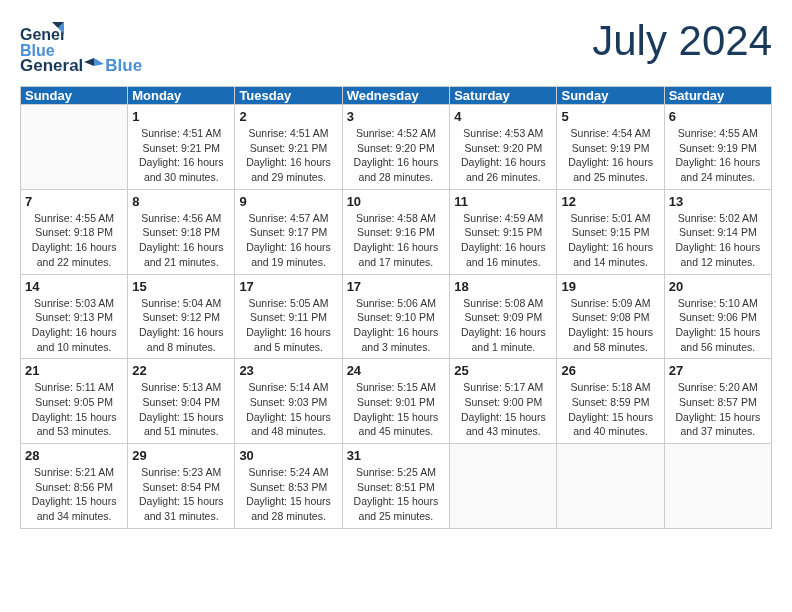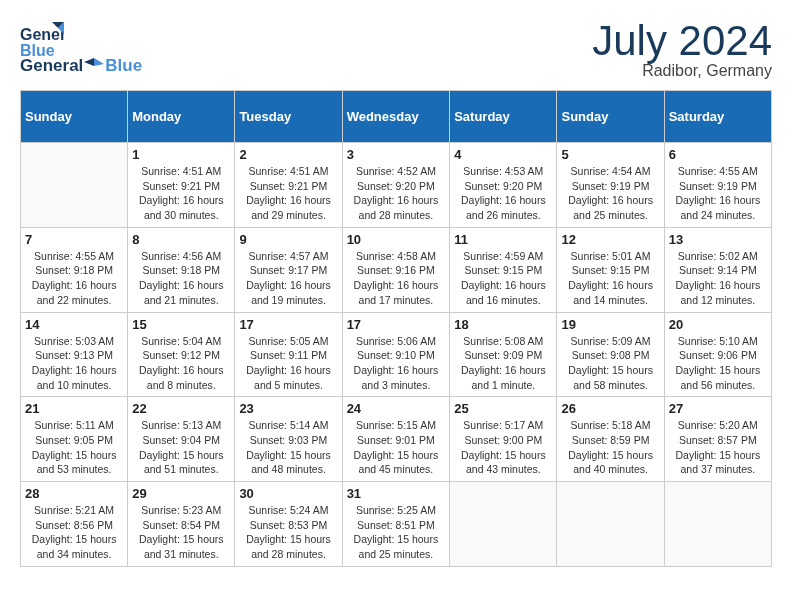--- a/index.html
+++ b/index.html
@@ -35,21 +35,21 @@
       color: #444;
     }
     .calendar {
       width: 100%;
       border-collapse: collapse;
       font-size: 11px;
     }
     .calendar th {
       background-color: #1a6bb5;
       color: #fff;
-      padding: 18px 4px;
+      padding: 1px 4px;
       text-align: left;
       font-size: 13px;
       font-weight: bold;
       border: 1px solid #ccc;
       margin-left: 32px;
     }
     .calendar td {
       border: 1px solid #ccc;
       vertical-align: top;
       padding: 4px;
@@ -96,21 +96,20 @@
       <span style="font-size:17px; font-weight:bold; color:#1a3a5c;">General</span>
       <svg width="20" height="20" viewBox="0 0 20 20" style="margin:0 1px">
         <polygon points="10,2 20,8 10,10" fill="#4a90d9"></polygon>
         <polygon points="10,2 0,6 10,10" fill="#1a3a5c"></polygon>
       </svg>
       <span style="font-size:17px; font-weight:bold; color:#4a90d9;">Blue</span>
     </div>
   </div>
   <div class="title-area">
     <div class="month-title">July 2024</div>
-    <div class="location">Radibor, Germany</div>
   </div>
 </div>
 
 <table class="calendar">
   <thead>
     <tr>
     <th>Sunday</th>
         <th>Monday</th>
         <th>Tuesday</th>
         <th>Wednesday</th>

